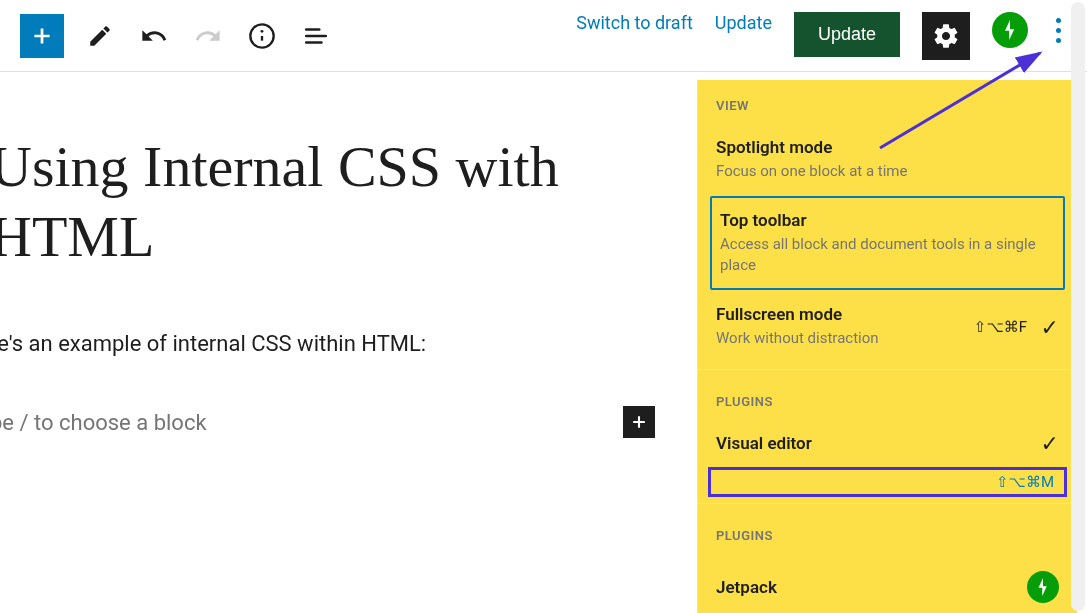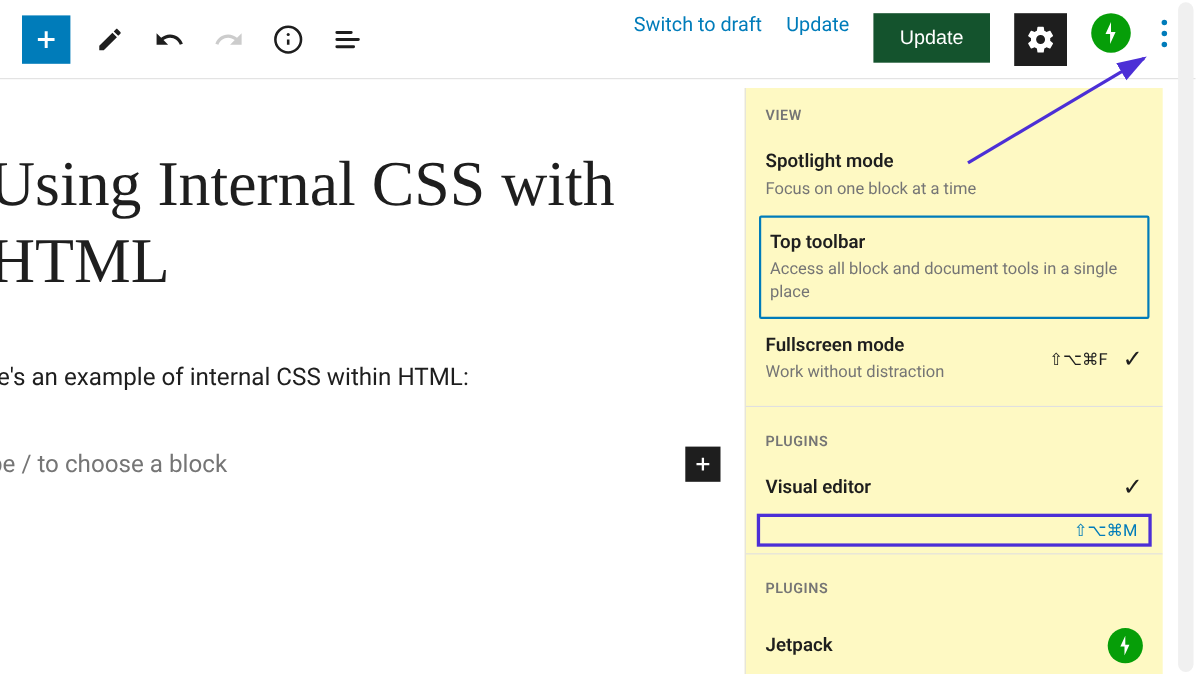--- a/index.html
+++ b/index.html
@@ -83,23 +83,23 @@
     .placeholder-text { font-size: 22px; color: #757575; }
     .inline-add {
       width: 32px; height: 32px;
       background: #1e1e1e;
       display: flex; align-items: center; justify-content: center;
       cursor: pointer;
     }
     .dropdown {
       position: absolute;
       top: 80px;
-      right: 30px;
+      right: 10px;
       width: 380px;
-      background: #fef9c3;
+      background: #fde047;
       border-left: 1px solid #e0e0e0;
       height: 533px;
       overflow: hidden;
     }
     .section-label {
       font-size: 13px;
       font-weight: 600;
       color: #757575;
       letter-spacing: 0.5px;
       padding: 18px 18px 10px;

